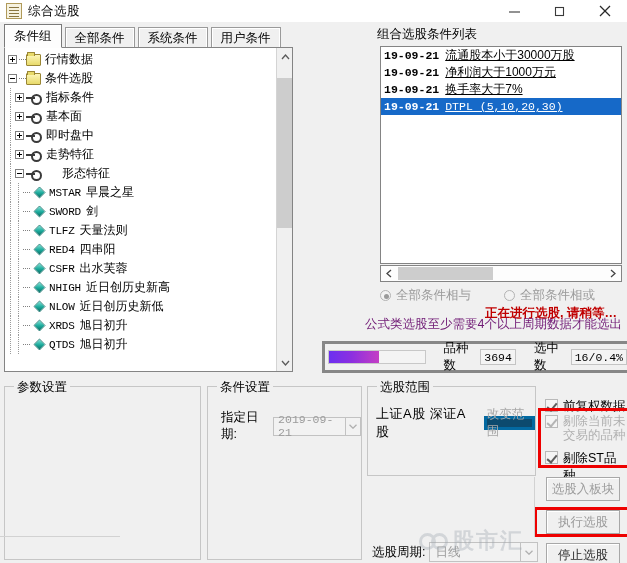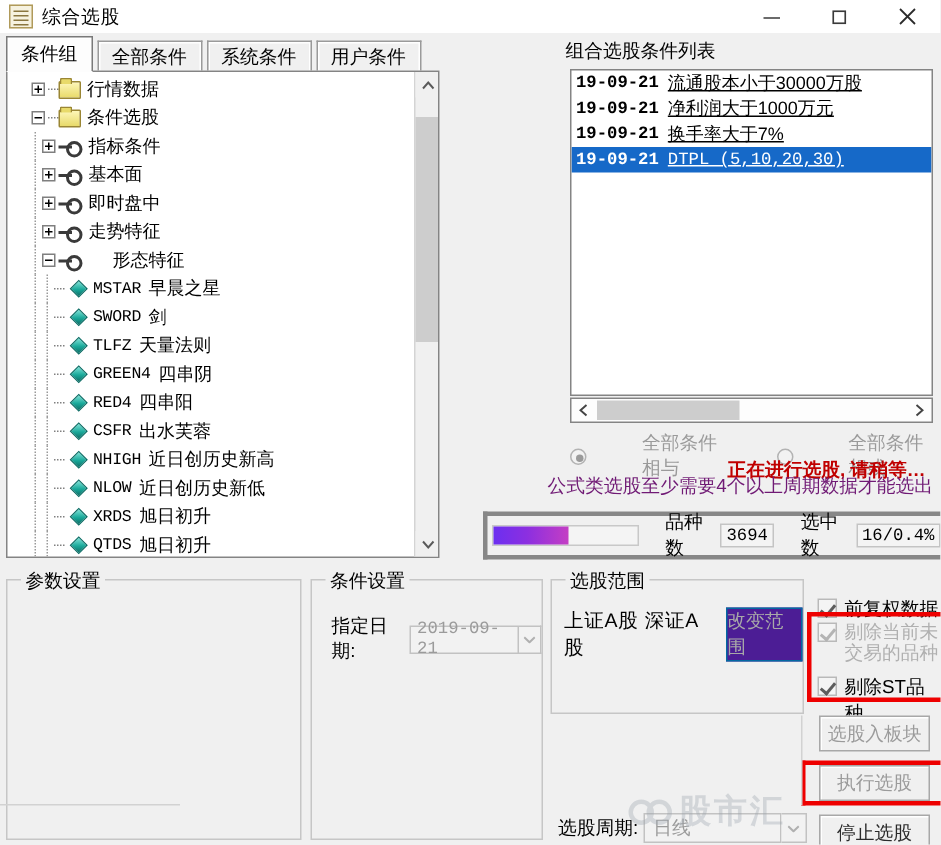--- a/index.html
+++ b/index.html
@@ -71,21 +71,21 @@
   .tree-panel {
     position: absolute; left: 4px; top: 47px; width: 289px; height: 325px;
     background: #ffffff;
     border: 1px solid #848484;
     overflow: hidden;
   }
   .tree-inner { position: absolute; left: 0; top: 0; right: 16px; bottom: 0; padding-top: 2px; }
   .trow {
     height: 19px; display: flex; align-items: center;
     font-size: 12px; white-space: nowrap;
-    padding-left: 16px;
+    padding-left: 3px;
   }
   .plusbox {
     width: 9px; height: 9px; border: 1px solid #7f7f7f; background: #fff;
     position: relative; flex: 0 0 auto; margin-right: 2px;
   }
   .plusbox::before { content: ""; position: absolute; left: 1px; top: 3px; width: 5px; height: 1px; background: #000; }
   .plusbox.plus::after { content: ""; position: absolute; left: 3px; top: 1px; width: 1px; height: 5px; background: #000; }
   .dots { width: 7px; height: 1px; border-top: 1px dotted #808080; flex: 0 0 auto; }
   .folder {
     width: 15px; height: 12px; flex: 0 0 auto; margin-right: 4px; position: relative;
@@ -158,21 +158,21 @@
     background: #fdfdfd; border: 1px solid #848484;
   }
   .hs-arrow {
     position: absolute; top: 0; width: 16px; height: 15px;
     display: flex; align-items: center; justify-content: center; color: #444; font-size: 11px;
   }
   .hs-arrow.l { left: 0; } .hs-arrow.r { right: 0; }
   .hs-thumb { position: absolute; left: 17px; top: 1px; width: 95px; height: 13px; background: #cdcdcd; }
 
   .radios { position: absolute; left: 380px; top: 287px; width: 242px; display: flex; }
-  .radio { display: flex; align-items: center; font-size: 12.5px; color: #9a9a9a; gap: 32px; }
+  .radio { display: flex; align-items: center; font-size: 12.5px; color: #9a9a9a; }
   .radio:nth-child(2) { margin-left: 33px; }
   .rdot {
     width: 11px; height: 11px; border-radius: 50%;
     border: 1px solid #b3b3b3; background: #f2f2f2; margin-right: 5px;
     position: relative; flex: 0 0 auto;
   }
   .rdot.on::after {
     content: ""; position: absolute; left: 3px; top: 3px; width: 5px; height: 5px;
     border-radius: 50%; background: #9a9a9a;
   }
@@ -231,22 +231,22 @@
   }
   .date-drop {
     width: 17px; height: 19px; border: 1px solid #c2c2c2; border-left: none;
     background: #f2f2f2; display: flex; align-items: center; justify-content: center;
     color: #b0b0b0; font-size: 9px;
   }
 
   .range-row { position: absolute; left: 8px; top: 18px; display: flex; align-items: center; }
   .range-text { font-size: 13px; font-weight: normal; letter-spacing: .5px; }
   .range-btn {
-    margin-left: 10px; width: 54px; height: 36px;
-    border: 1px solid #0369a1; background: #4c1d95; color: #a8a8a8;
+    margin-left: 10px; width: 54px; height: 14px;
+    border: 3px solid #0369a1; background: #0c4a6e; color: #a8a8a8;
     font-size: 12.5px; display: flex; align-items: center; justify-content: center;
   }
 
   
   .cbrow { position: absolute; display: flex; align-items: flex-start; font-size: 12.5px; }
   .cbox {
     width: 13px; height: 13px; border: 1px solid #b9b9b9; background: #f4f4f4;
     margin-right: 5px; position: relative; flex: 0 0 auto; margin-top: 1px;
   }
   .cbox.on::after {
@@ -411,29 +411,20 @@
           <span class="cname">剑</span>
         </div>
         <div class="trow">
           <span class="vline" style="margin-left:2px;"></span>
           <span class="vline" style="margin-left:7px;"></span>
           <span style="width:4px;display:inline-block"></span>
           <span class="dots" style="margin-right:4px"></span>
           <span class="leafico"></span>
           <span class="code">TLFZ</span>
           <span class="cname">天量法则</span>
-        </div>
-        <div class="trow">
-          <span class="vline" style="margin-left:2px;"></span>
-          <span class="vline" style="margin-left:7px;"></span>
-          <span style="width:4px;display:inline-block"></span>
-          <span class="dots" style="margin-right:4px"></span>
-          <span class="leafico"></span>
-          <span class="code">GREEN4</span>
-          <span class="cname">四串阴</span>
         </div>
         <div class="trow">
           <span class="vline" style="margin-left:2px;"></span>
           <span class="vline" style="margin-left:7px;"></span>
           <span style="width:4px;display:inline-block"></span>
           <span class="dots" style="margin-right:4px"></span>
           <span class="leafico"></span>
           <span class="code">RED4</span>
           <span class="cname">四串阳</span>
         </div>

